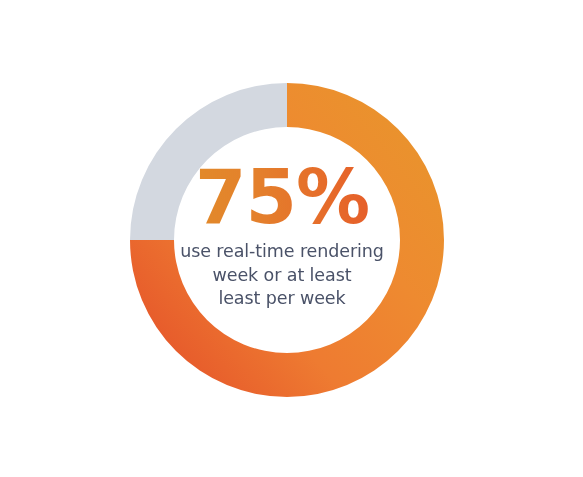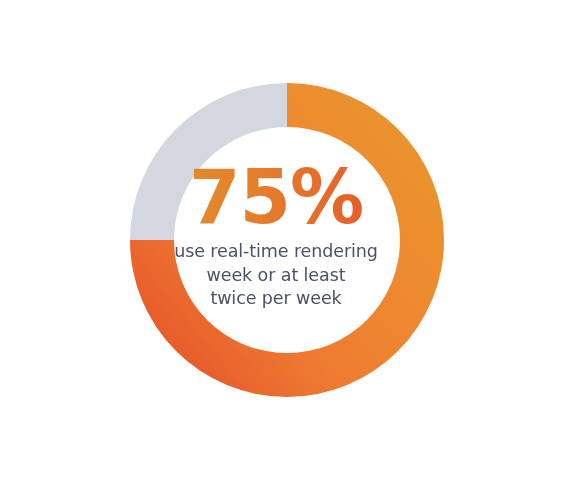--- a/index.html
+++ b/index.html
@@ -29,21 +29,21 @@
     left: 0;
     top: 0;
     width: 583px;
     height: 477px;
     display: block;
   }
 
   
   #center-block {
     position: absolute;
-    left: 276px;
+    left: 282px;
     top: 240px;
     transform: translate(-50%, -50%);
     width: 250px;
     text-align: center;
     pointer-events: none;
   }
 
   #big-stat {
     font-family: "DejaVu Sans", sans-serif;
     font-size: 74px;
@@ -100,17 +100,17 @@
     <g>
       <path d="M 287 83 A 157 157 0 1 1 130 240 L 174 240 A 113 113 0 1 0 287 127 Z" fill="url(#arcGradient)"></path>
     </g>
   </svg>
 
   <div id="center-block">
     <div id="big-stat">75%</div>
     <div id="caption">
       <span class="cap-line">use real-time rendering</span>
       <span class="cap-line">week or at least</span>
-      <span class="cap-line">twice per week</span>
+      <span class="cap-line">least per week</span>
     </div>
   </div>
 
 </div>
 
 </body></html>

